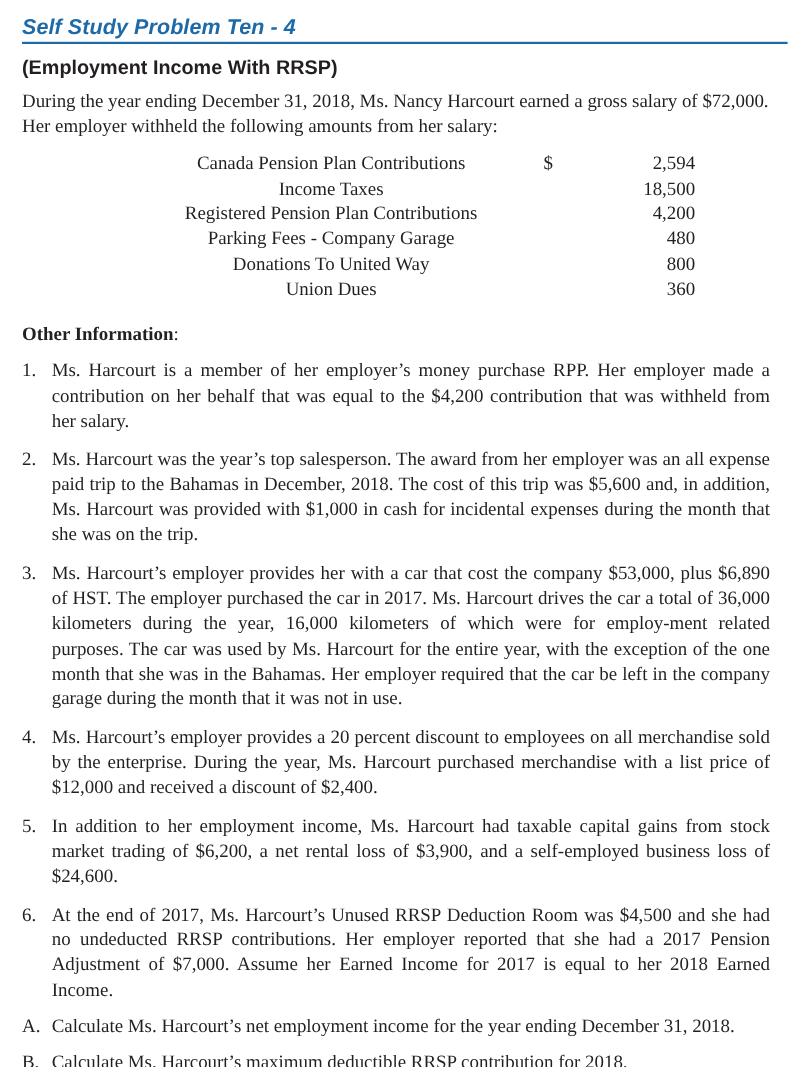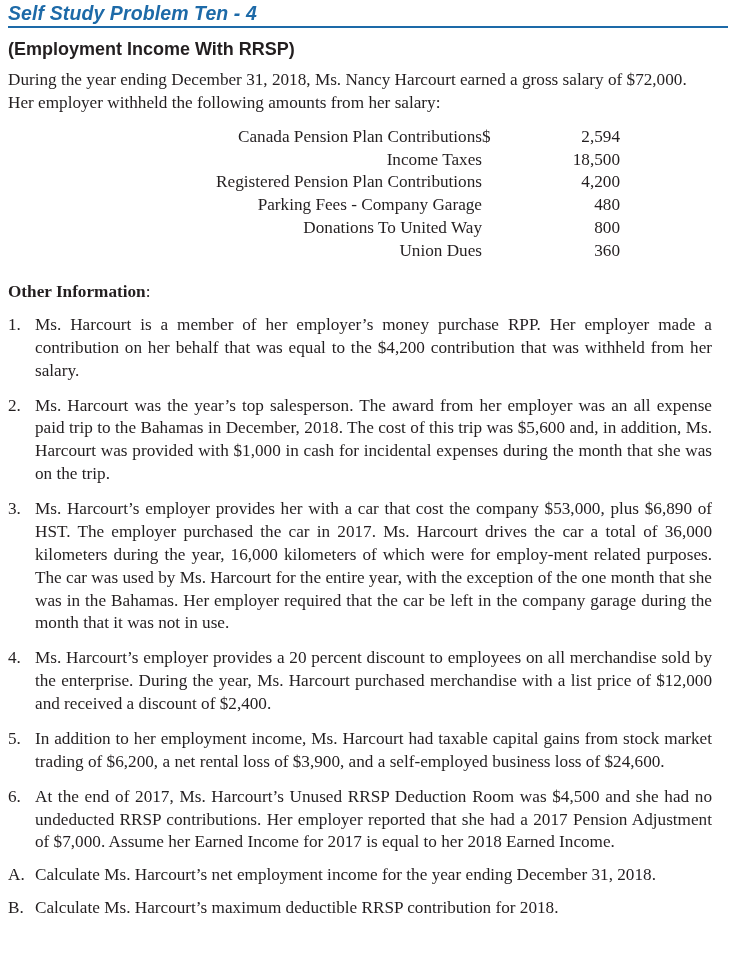--- a/index.html
+++ b/index.html
@@ -12,21 +12,21 @@
     background: #ffffff;
     font-family: "Liberation Serif", "DejaVu Serif", serif;
     color: #231f20;
     overflow: hidden;
   }
 
   .page {
     position: relative;
     width: 736px;
     height: 944px;
-    padding: 0;
+    padding: 12px;
     box-sizing: border-box;
   }
 
   
   .title-block {
     padding: 3px 8px 0 8px;
   }
   .doc-title {
     font-family: "Liberation Sans", "DejaVu Sans", sans-serif;
     font-weight: bold;
@@ -68,21 +68,21 @@
     border-collapse: collapse;
     width: 736px;
     font-size: 17.2px;
   }
   .amount-table td {
     padding: 0;
     line-height: 1.32;
     vertical-align: baseline;
   }
   .amt-spacer { width: 96px; }
-  .amt-label  { text-align: right; white-space: nowrap; }
+  .amt-label  { text-align: center; white-space: nowrap; }
   .amt-sym    {
     width: 26px;
     text-align: left;
     padding-left: 8px;
   }
   .amt-value  {
     width: 112px;
     text-align: right;
     white-space: nowrap;
   }

